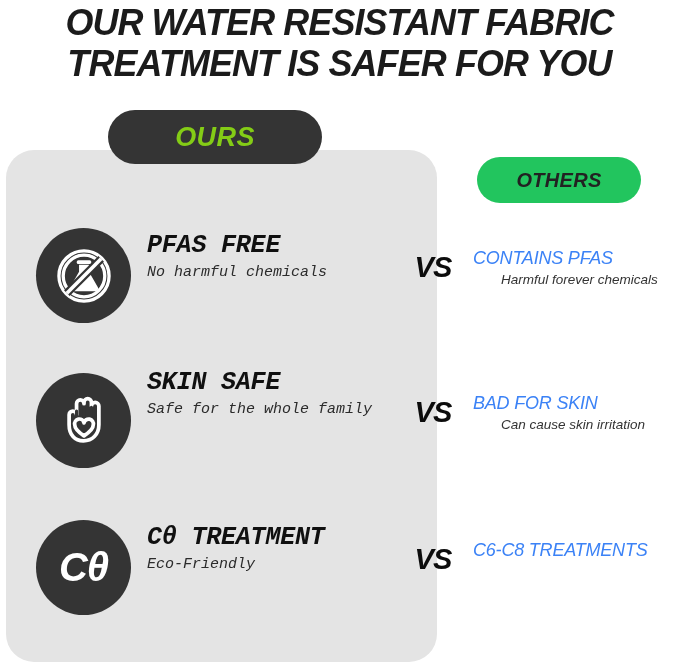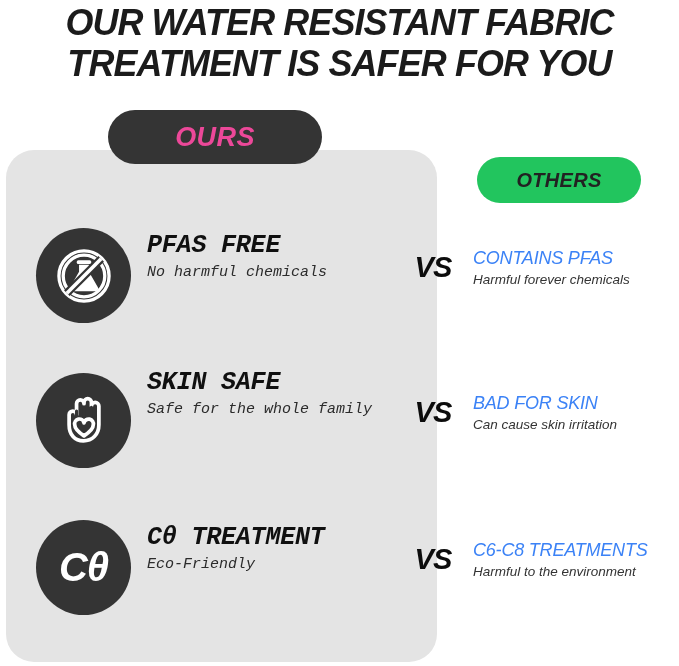--- a/index.html
+++ b/index.html
@@ -58,21 +58,21 @@
     border-radius: 999px;
     font-style: italic;
     font-weight: 700;
   }
   .badge-ours {
     left: 108px;
     top: 110px;
     width: 214px;
     height: 54px;
     background: #343434;
-    color: #ec4899;
+    color: #84cc16;
     font-size: 27px;
     letter-spacing: 0.4px;
   }
   .badge-others {
     left: 477px;
     top: 157px;
     width: 164px;
     height: 46px;
     background: #22c55e;
     color: #222222;
@@ -178,20 +178,21 @@
     white-space: nowrap;
   }
   .right-sub {
     font-style: italic;
     font-weight: 400;
     font-size: 13.5px;
     line-height: 17px;
     color: #333333;
     margin-top: 2px;
     white-space: nowrap;
+    margin-left: 28px;
   }
 </style>
 </head>
 <body>
 
 <div id="stage">
 
   <div class="headline">
     <span class="line line-1">OUR WATER RESISTANT FABRIC</span>
     <span class="line line-2">TREATMENT IS SAFER FOR YOU</span>
@@ -256,17 +257,16 @@
     <div class="icon-circle">
       <div class="icon-text">Cθ</div>
     </div>
     <div class="left-text">
       <div class="left-title">Cθ TREATMENT</div>
       <div class="left-sub">Eco-Friendly</div>
     </div>
     <div class="vs">VS</div>
     <div class="right-text">
       <div class="right-title">C6-C8 TREATMENTS</div>
-      <div class="right-sub">Harmful to the environment</div>
     </div>
   </div>
 
 </div>
 
 </body></html>

